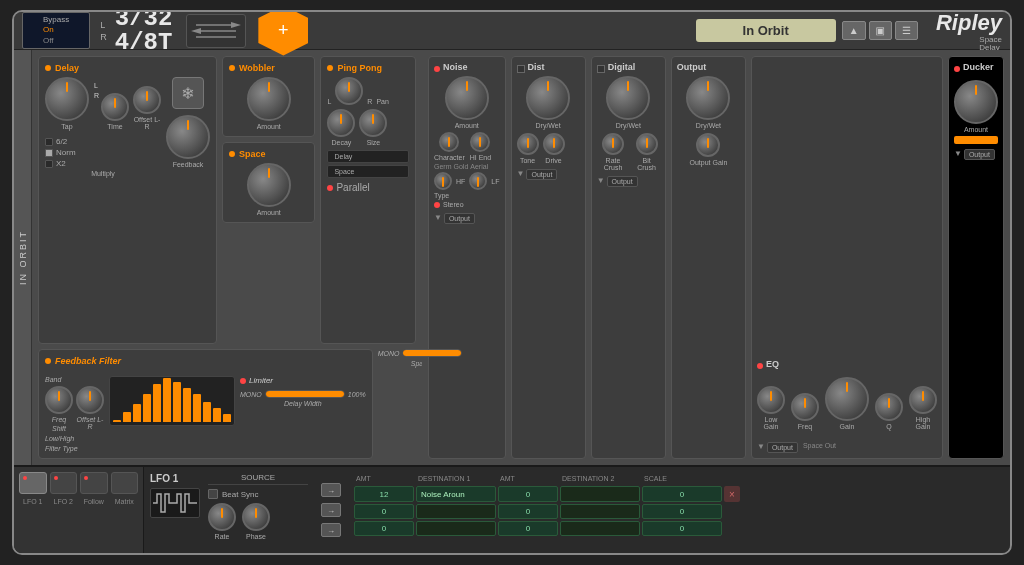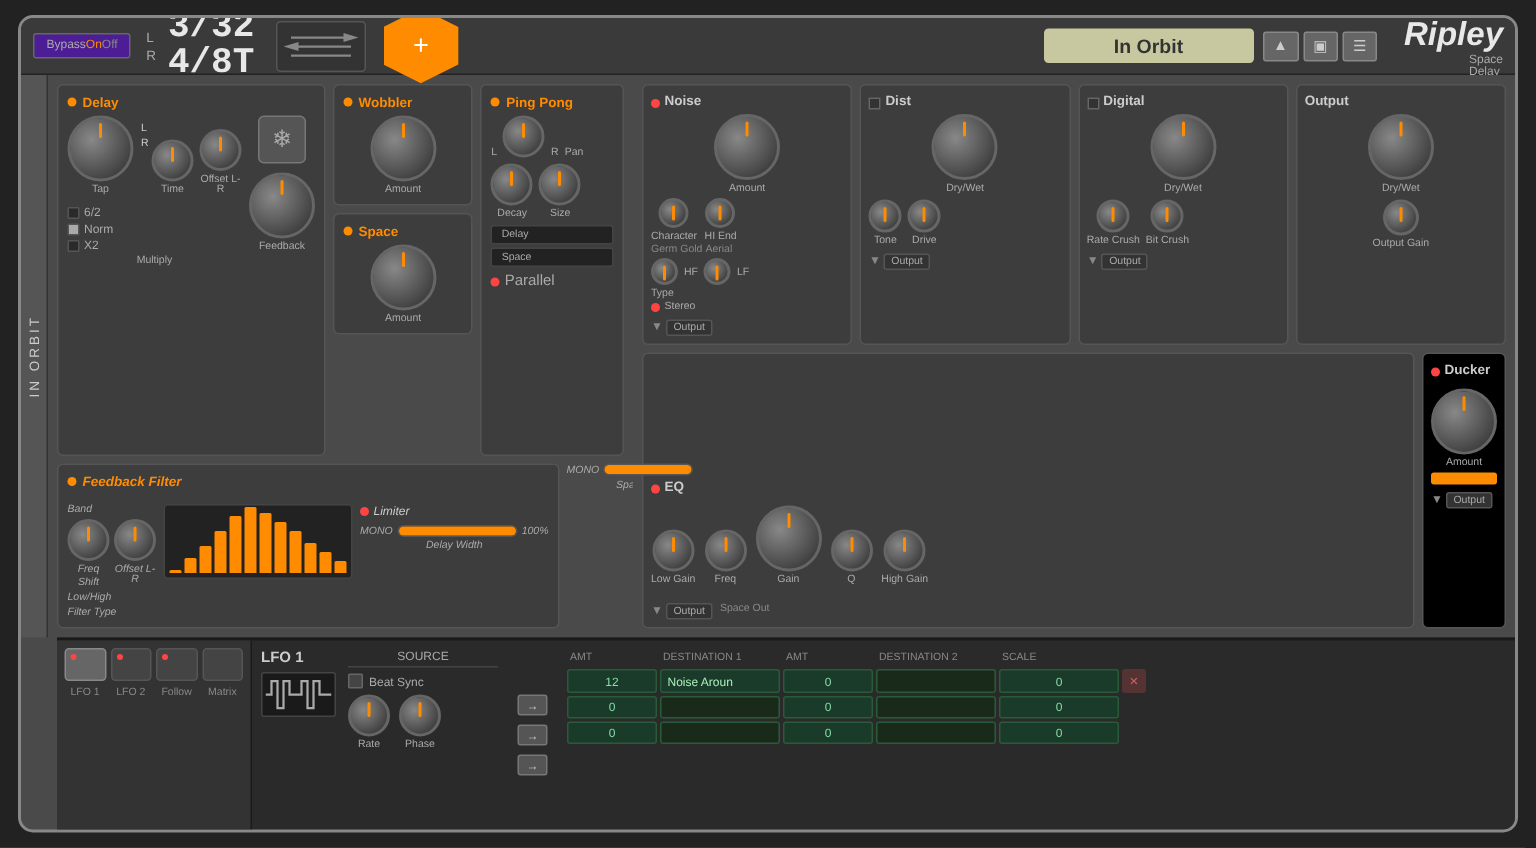--- a/index.html
+++ b/index.html
@@ -28,28 +28,28 @@
       background: #3a3a3a;
       height: 38px;
       display: flex;
       align-items: center;
       padding: 0 8px;
       gap: 6px;
       border-bottom: 1px solid #222;
     }
     .bypass-group {
       display: flex;
-      flex-direction: row;
+      flex-direction: column;
       font-size: 8px;
       color: #ccc;
       line-height: 1.3;
       border: 1px solid #666;
-      padding: 2px 8px;
+      padding: 2px 20px;
       border-radius: 2px;
-      background: #4c1d95;
+      background: #0f172a;
     }
     .bypass-group span:first-child { color: #aaa; }
     .bypass-group span:nth-child(2) { color: #ff8c00; }
     .bypass-group span:last-child { color: #888; }
 
     .lr-display {
       display: flex;
       flex-direction: column;
       font-size: 9px;
       color: #aaa;
@@ -322,21 +322,21 @@
       border-radius: 4px;
       width: 100%;
     }
 
     
     .right-panel {
       flex: 1;
       background: #4a4a4a;
       padding: 6px;
       display: flex;
-      flex-direction: column;
+      flex-direction: row;
       gap: 5px;
     }
 
     
     .fx-grid {
       display: grid;
       grid-template-columns: 1fr 1fr 1fr 1fr;
       gap: 5px;
     }
     .fx-section {
@@ -407,26 +407,25 @@
       gap: 2px;
       margin-top: 3px;
     }
     .noise-row {
       display: flex;
       gap: 5px;
     }
 
     
     .bottom-panel {
-      height: 128px;
+      height: 88px;
       background: #2a2a2a;
       border-top: 2px solid #1a1a1a;
       display: flex;
       gap: 0;
-      margin-left: 24px;
     }
 
     .lfo-tabs {
       width: 130px;
       background: #333;
       padding: 5px;
       display: flex;
       flex-direction: column;
       gap: 4px;
       border-right: 1px solid #1a1a1a;

